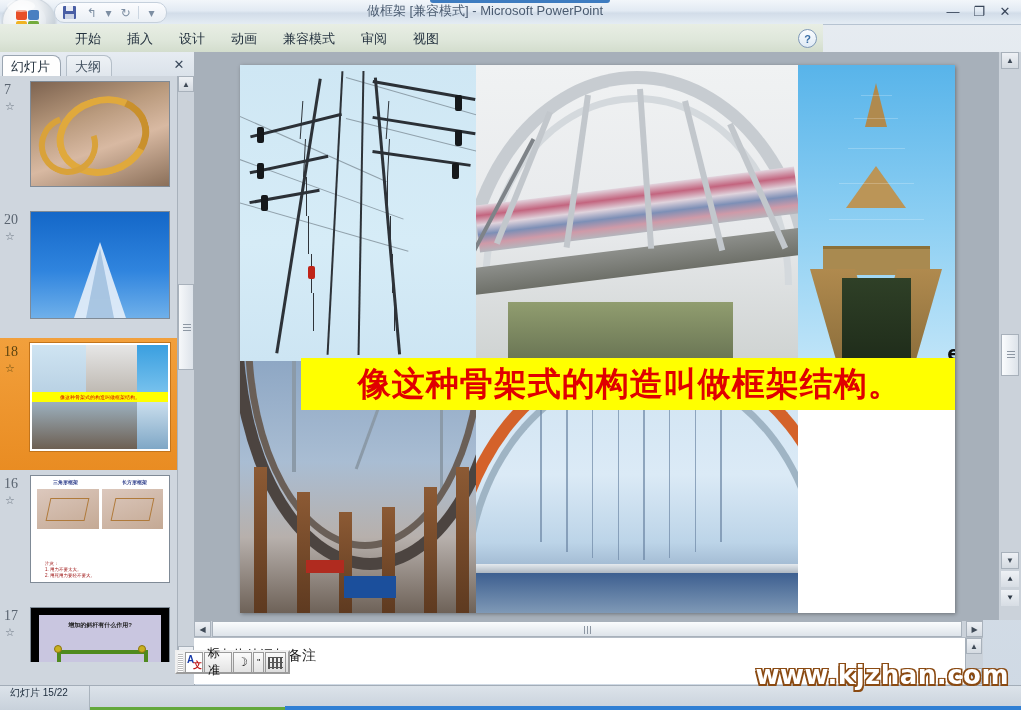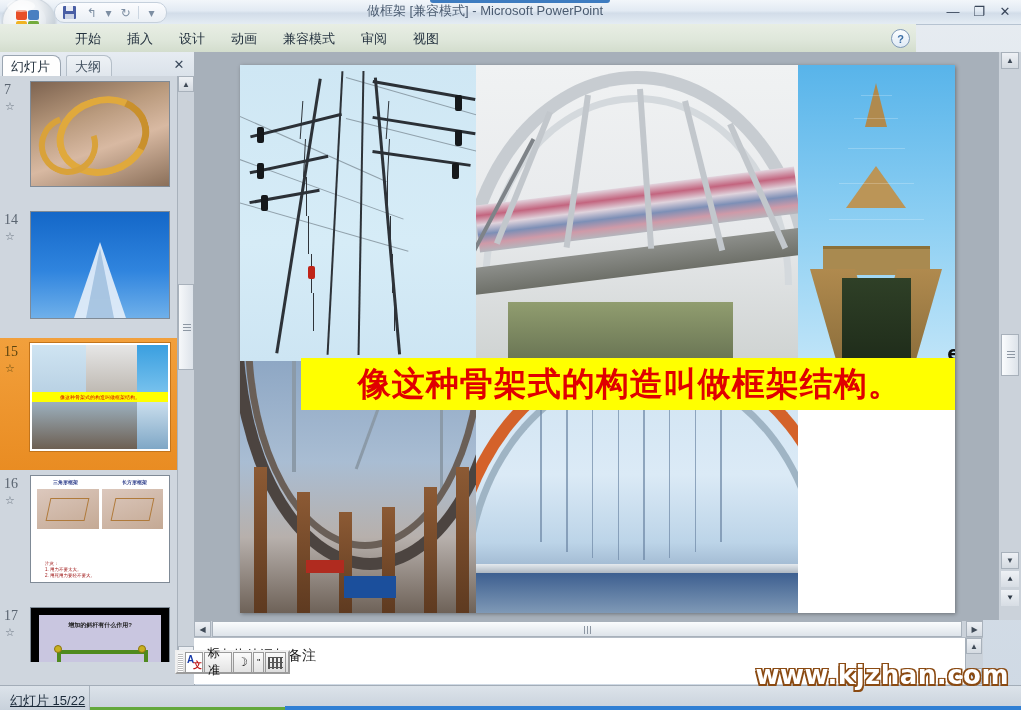--- a/index.html
+++ b/index.html
@@ -45,21 +45,21 @@
     padding:0 5px;border:1px solid #c5d0dc;border-radius:10px;
     background:linear-gradient(180deg,#fbfcfe 0%,#eaeff5 100%);}
   .qat-btn{width:19px;height:16px;display:flex;align-items:center;justify-content:center;
     font-size:12px;color:#7d8ea2;cursor:default;}
   .save-ico{width:13px;height:13px;background:#4a5fa5;border-radius:1px;position:relative;}
   .save-ico:before{content:"";position:absolute;left:3px;top:0;width:7px;height:5px;background:#e9ecf4;}
   .save-ico:after{content:"";position:absolute;left:2px;bottom:0;width:9px;height:5px;background:#ccd4e6;}
   .qat-sep{width:1px;height:13px;background:#ccd6e1;}
 
   
-  .ribbon{position:absolute;left:0;top:24px;width:916px;height:28px;
+  .ribbon{position:absolute;left:0;top:24px;width:823px;height:28px;
     background:linear-gradient(180deg,#e8eee4 0%,#dfe7db 55%,#d3ddcd 100%);
     border-bottom:1px solid #aab6a0;}
   .tabs{position:absolute;left:62px;top:3px;display:flex;align-items:center;}
   .tab{padding:3px 13px;font-size:13px;color:#24323f;cursor:default;border-radius:3px 3px 0 0;}
   .help-ico{position:absolute;right:6px;top:5px;width:17px;height:17px;border-radius:50%;
     border:1px solid #7e98b8;color:#3a6ea5;font-size:11px;font-weight:bold;
     display:flex;align-items:center;justify-content:center;
     background:linear-gradient(180deg,#fbfdff,#dfeaf5);cursor:default;}
 
   
@@ -262,21 +262,21 @@
   
   .notes{position:absolute;left:194px;top:637px;width:789px;height:46px;
     background:#ffffff;border-top:1px solid #b4bcc5;}
   .notes-text{position:absolute;left:10px;top:9px;font-size:14px;color:#1b1b1b;}
   .notes-sb{position:absolute;right:0;top:0;width:17px;height:46px;background:#cbd2da;
     border-left:1px solid #a8b1bb;}
 
   
   .statusbar{position:absolute;left:0;bottom:0;width:1021px;height:24px;
     background:linear-gradient(180deg,#dce3ea,#c8d1db);border-top:1px solid #a3adb8;}
-  .status-left{position:absolute;left:10px;top:6px;font-size:13px;color:#1b2a3a;text-decoration:underline;}
+  .status-left{position:absolute;left:10px;top:0;font-size:10px;color:#1b2a3a;}
   .status-sep{position:absolute;left:89px;top:0;width:1px;height:24px;background:#a9b3bd;}
   .status-accent{position:absolute;left:90px;bottom:0;width:195px;height:3px;background:#63a83c;}
   .status-accent2{position:absolute;left:285px;bottom:0;width:736px;height:4px;background:#2f7fd4;}
 
   
   .imebar{position:absolute;left:175px;top:650px;width:115px;height:24px;
     background:linear-gradient(180deg,#f4f4f4,#dcdcdc);border:2px outset #f0f0f0;
     display:flex;align-items:center;gap:1px;padding:0 2px;box-sizing:border-box;z-index:30;}
   .ime-btn{height:19px;display:flex;align-items:center;justify-content:center;
     background:linear-gradient(180deg,#fbfbfb,#e3e3e3);border:1px solid #9a9a9a;
@@ -359,27 +359,27 @@
 
     <div class="thumbs">
 
       <div class="thumb-row" style="height:122px">
         <div class="th-num">7</div>
         <div class="th-star">☆</div>
         <div class="th-frame t13" style="height:106px"></div>
       </div>
 
       <div class="thumb-row" style="height:124px">
-        <div class="th-num">14</div>
+        <div class="th-num">20</div>
         <div class="th-star">☆</div>
         <div class="th-frame t14" style="height:108px"></div>
       </div>
 
       <div class="thumb-row sel" style="height:124px">
-        <div class="th-num">15</div>
+        <div class="th-num">18</div>
         <div class="th-star">☆</div>
         <div class="th-frame" style="height:108px">
           <div class="t15grid">
             <div class="t15-a"></div>
               <div class="t15-b"></div>
               <div class="t15-c"></div>
             <div class="t15-d"></div>
               <div class="t15-e"></div>
           </div>
           <div class="t15-band">像这种骨架式的构造叫做框架结构。</div>

